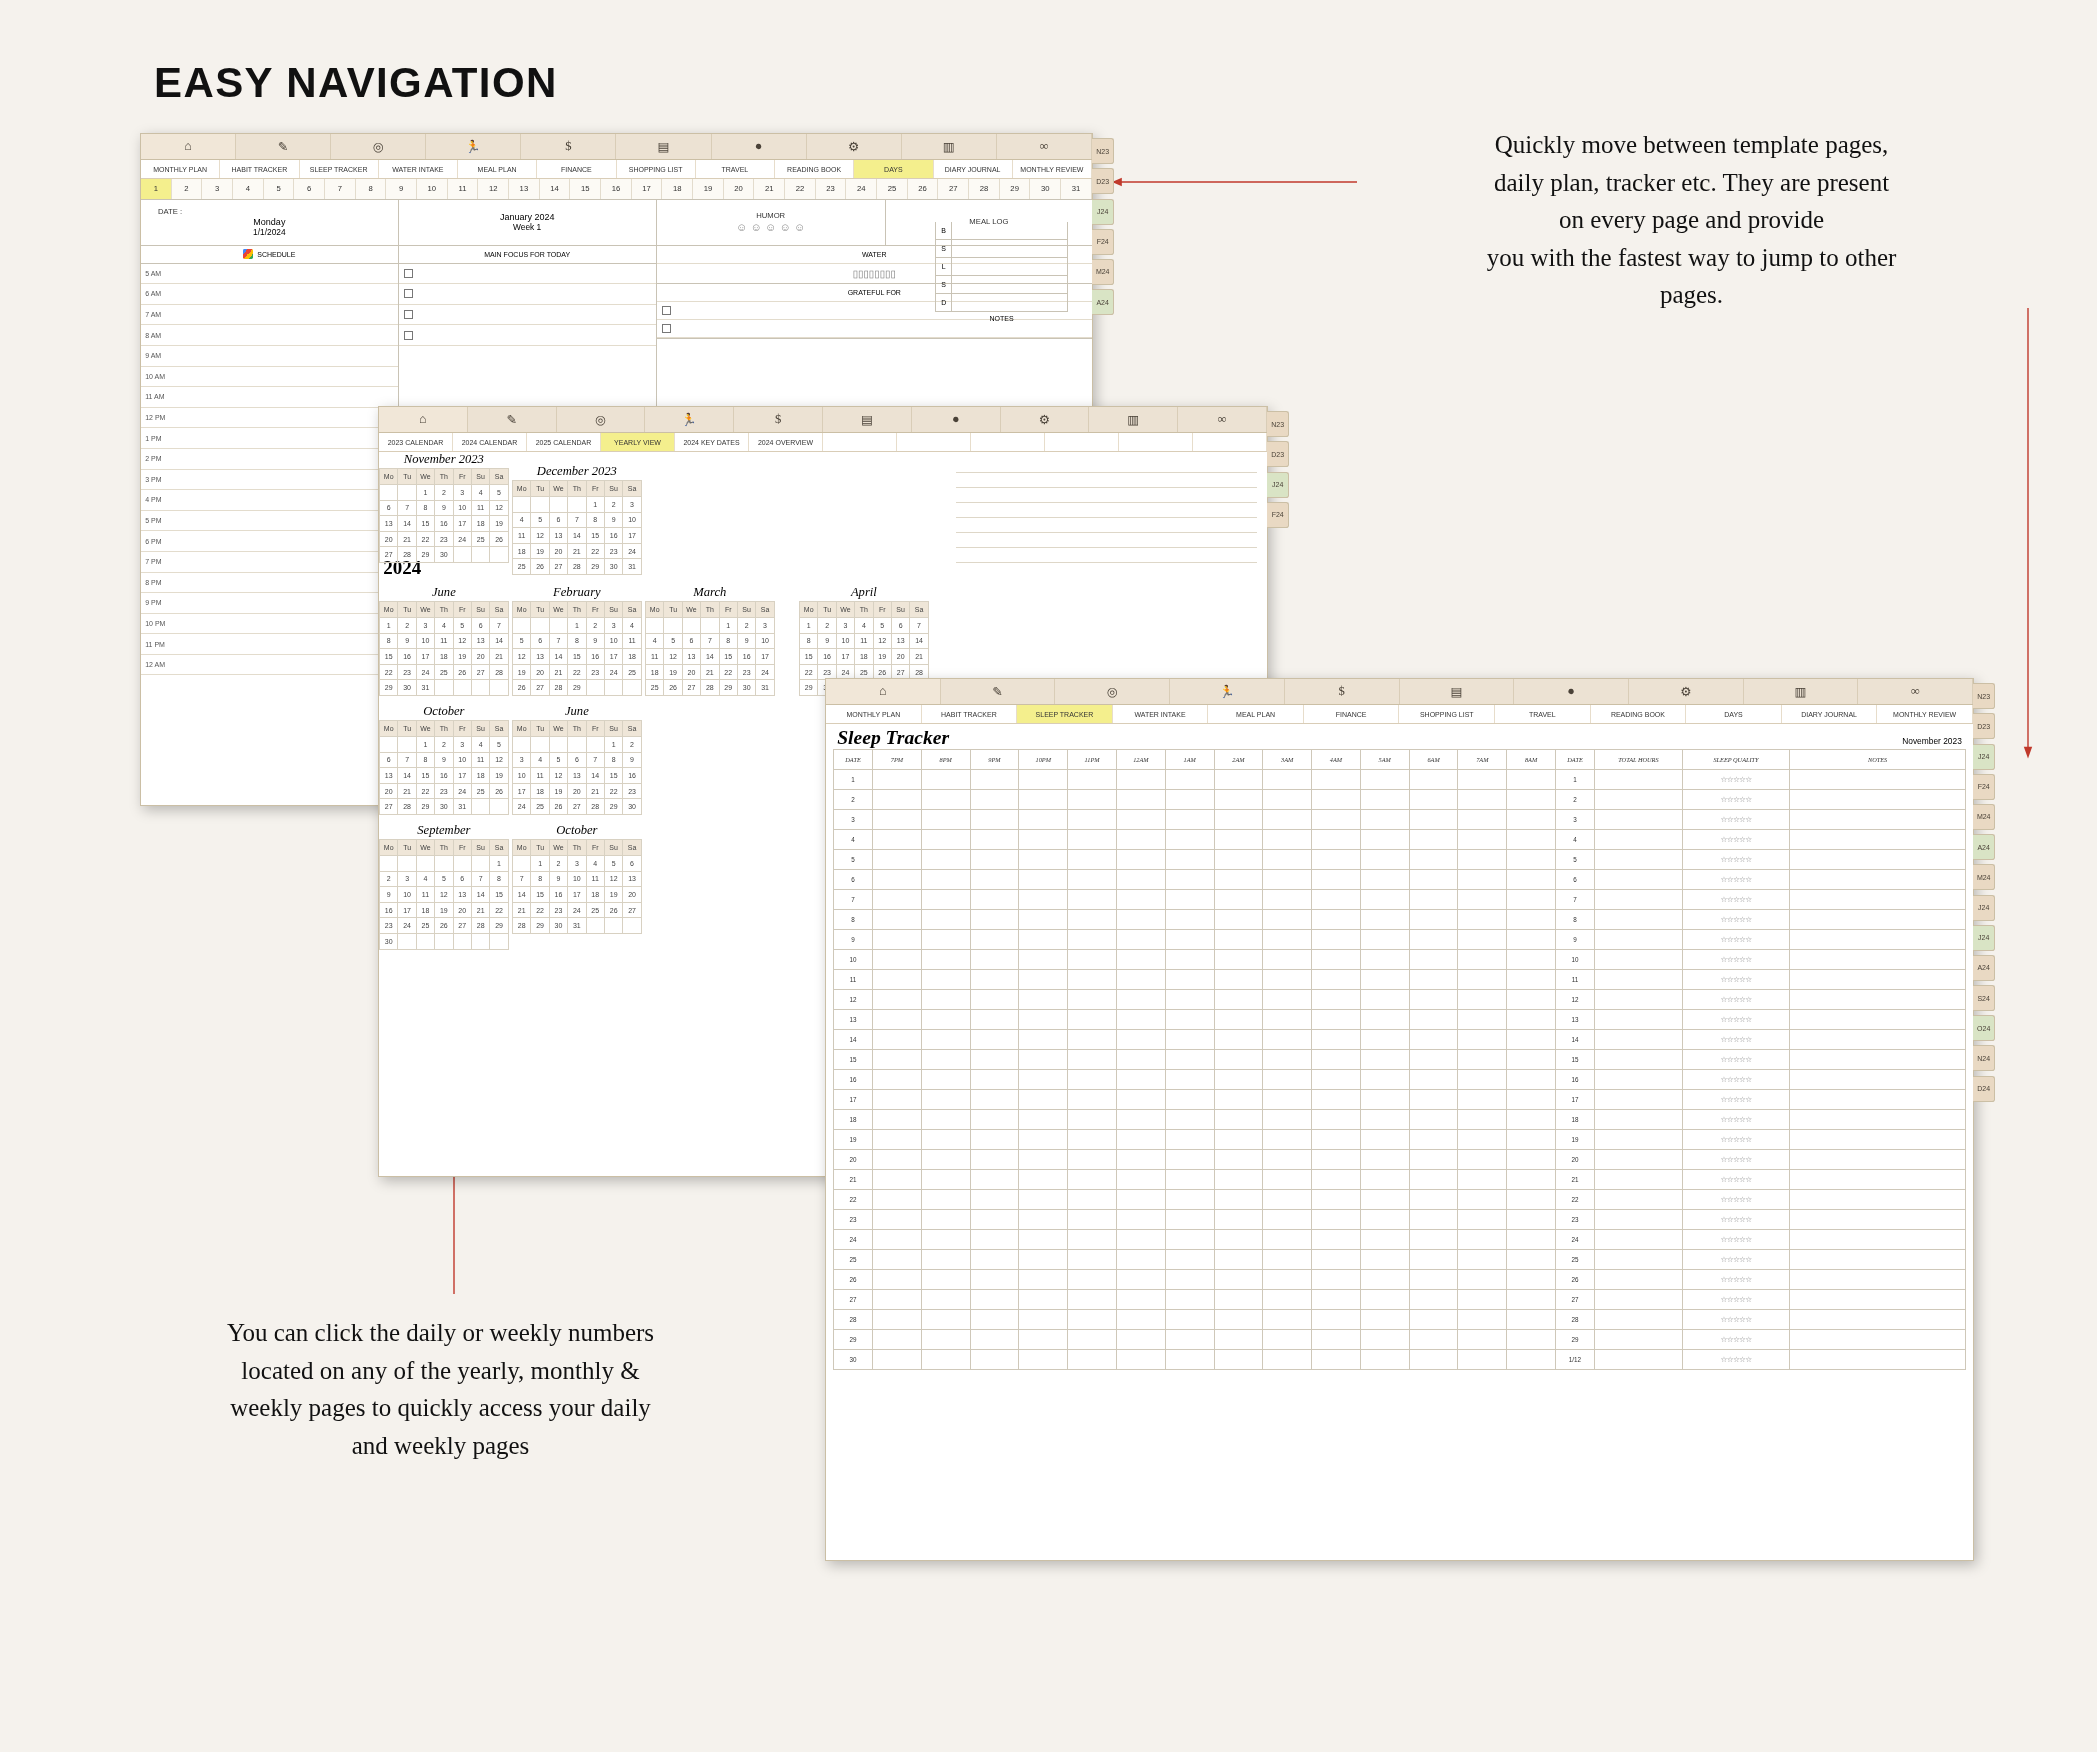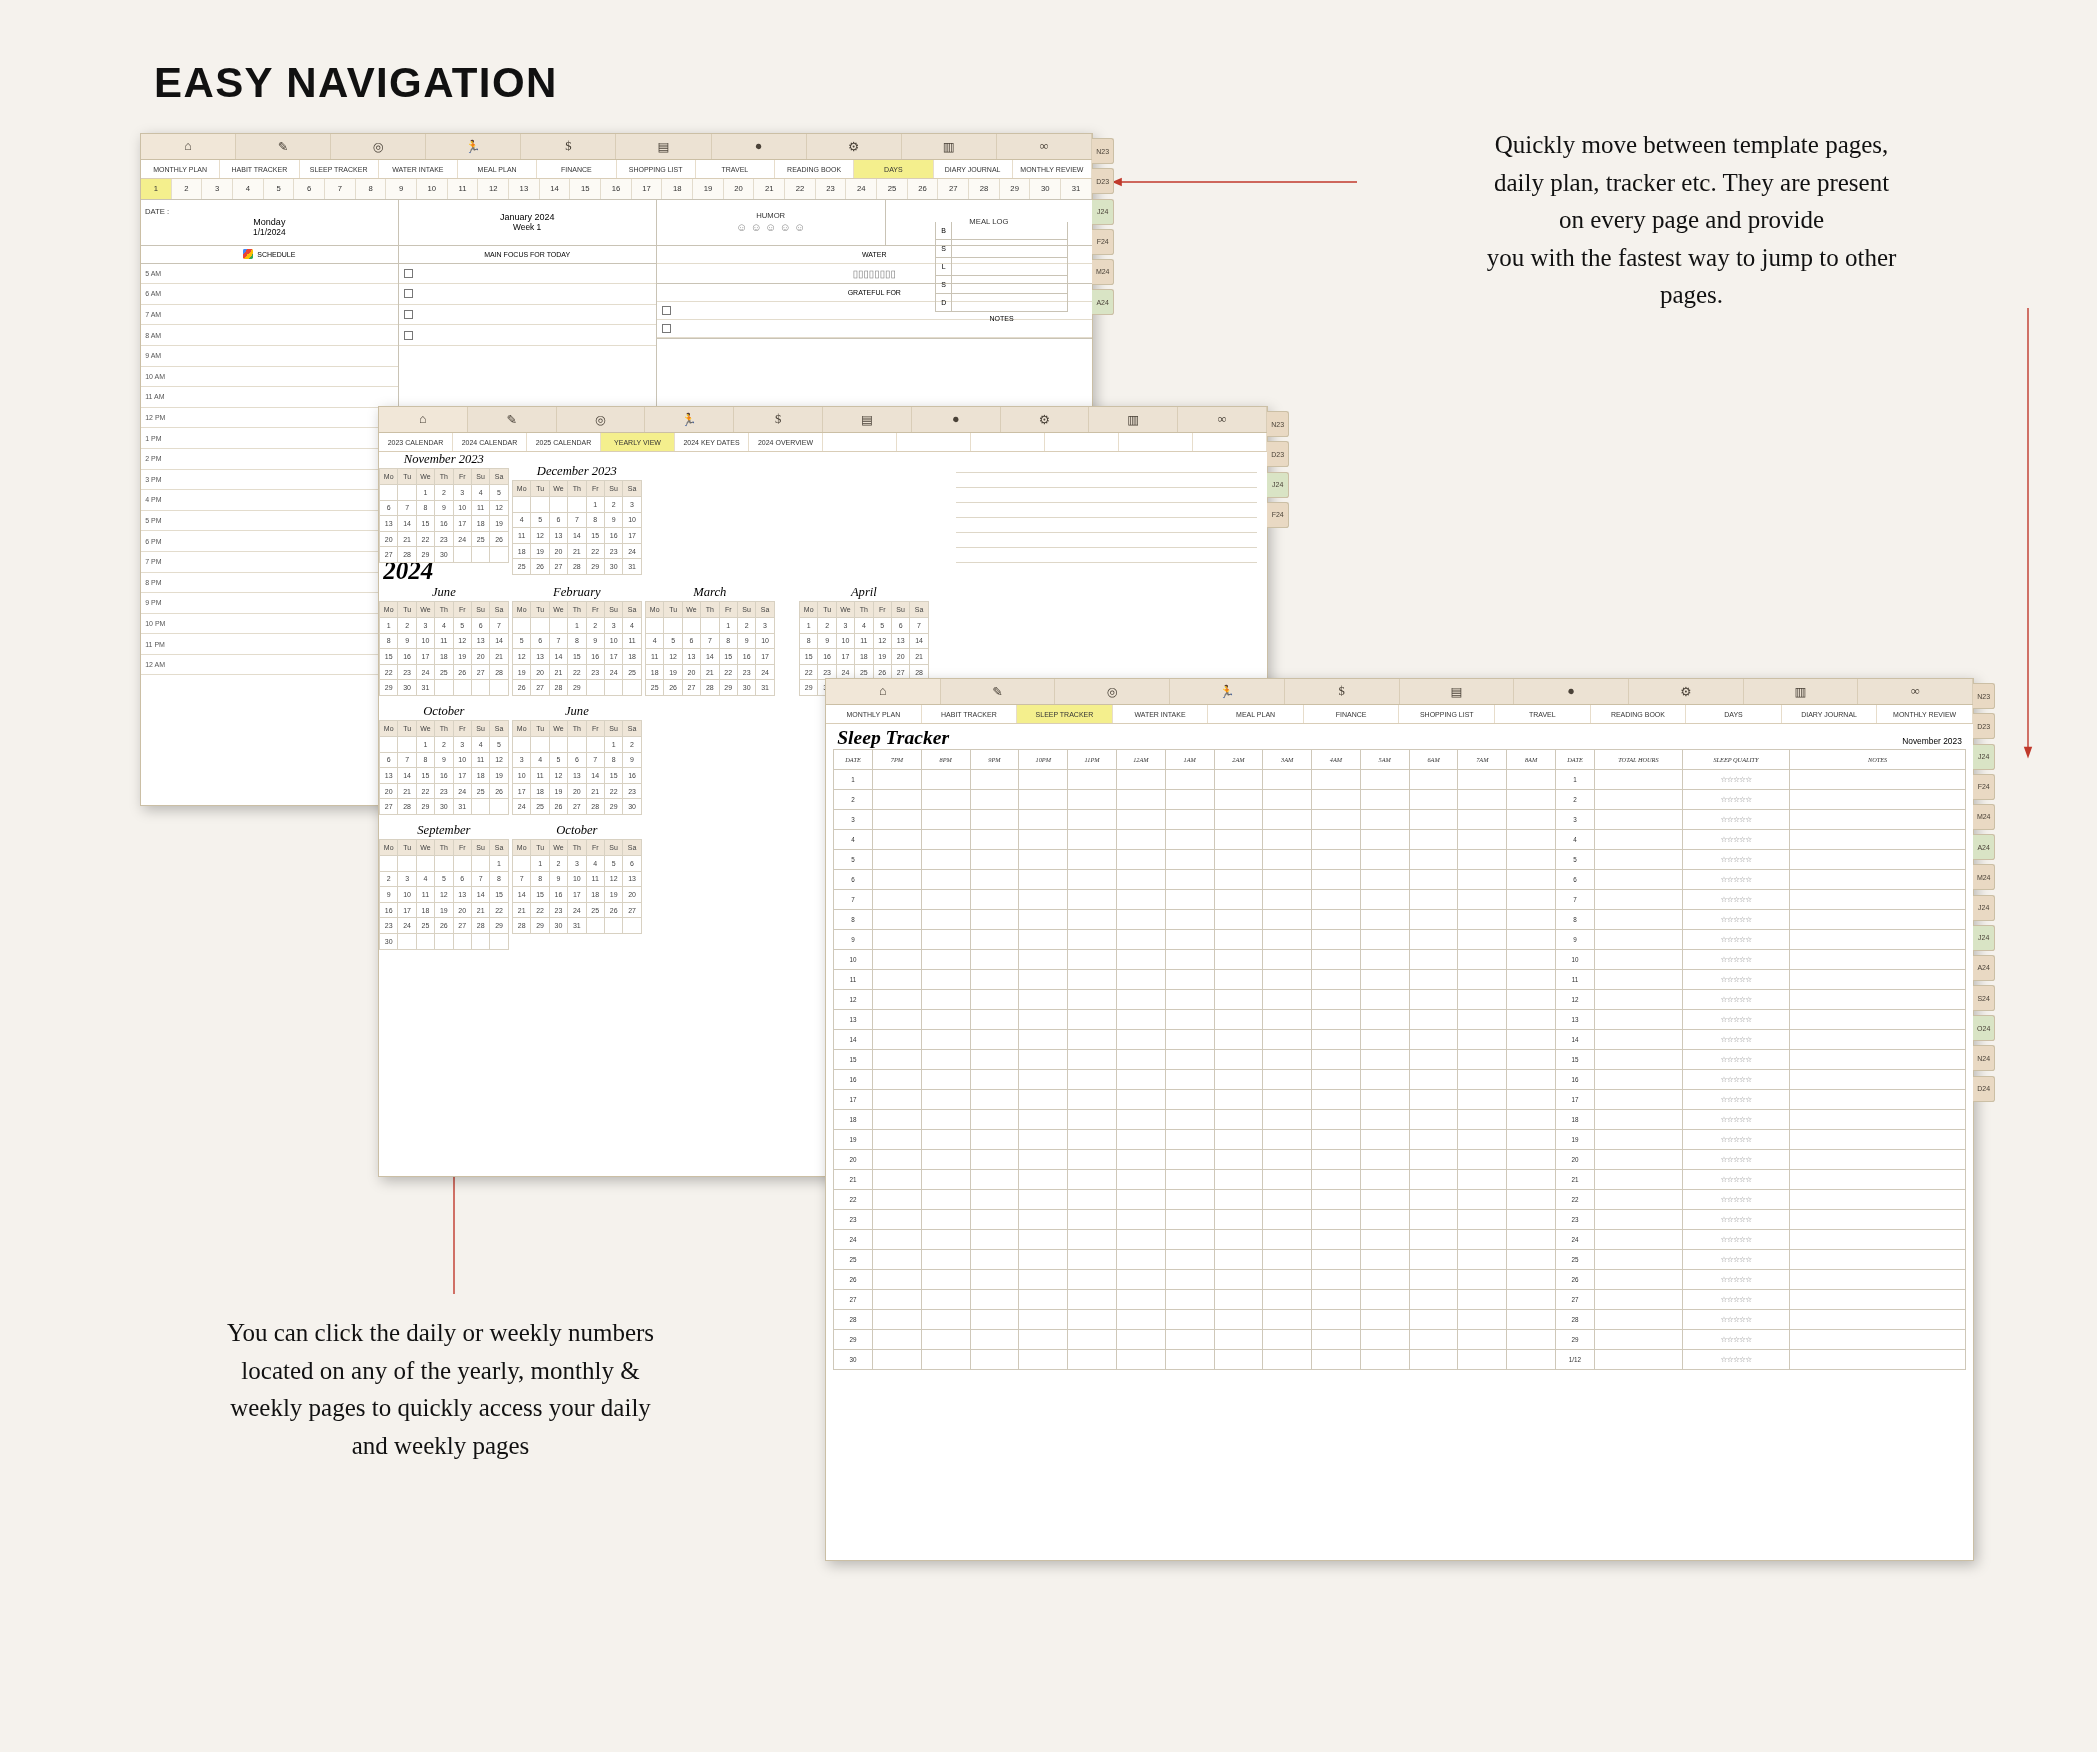--- a/index.html
+++ b/index.html
@@ -41,21 +41,21 @@
 .b1 .mealbox .mr{height:17px;border:0.7px solid #c9c3b5;border-top:none;display:flex;font-size:7px;font-family:Arial,sans-serif}
 .b1 .mealbox .mr span:first-child{width:15.4px;border-right:0.7px solid #c9c3b5;display:flex;align-items:center;justify-content:center}
 .b1 .notesh{font-size:7px;font-family:Arial,sans-serif;text-align:center;margin-top:2.8px}
 
 .b2 .content{padding:4.2px 8.4px;height:calc(100% - 25px - 18px);overflow:hidden;position:relative}
 .b2 .cal{position:absolute}
 .b2 .calh{font-style:italic;font-family:Georgia,serif;font-size:12.6px;text-align:center;margin-bottom:1.4px}
 .b2 table{border-collapse:collapse;font-size:7px;font-family:Arial,sans-serif;color:#444}
 .b2 td,.b2 th{border:0.7px solid #d8d1c2;width:15.4px;height:12.6px;text-align:center}
 .b2 th{background:#efe6d8;font-weight:normal}
-.b2 .year{position:absolute;font-style:italic;font-family:Georgia,serif;font-size:25px;font-weight:bold}
+.b2 .year{position:absolute;font-family:Georgia,serif;font-size:19px;font-weight:bold}
 .b2 .noteslines{position:absolute;right:9.8px;top:5.6px;width:301px}
 .b2 .noteslines .nl{height:14px;border-bottom:0.7px solid #ded7c8}
 
 .b3 .content{padding:1.4px 7px 4.2px 7px;height:calc(100% - 25px - 18px);display:flex;flex-direction:column}
 .b3 .titlebar{display:flex;align-items:baseline;justify-content:space-between;padding:1.4px 4.2px 0 4.2px}
 .b3 .tt{font-style:italic;font-family:Georgia,serif;font-size:19.6px;font-weight:bold}
 .b3 .tm{font-family:Arial,sans-serif;font-size:8.4px}
 .b3 table{border-collapse:collapse;width:100%;font-size:6.3px;font-family:Arial,sans-serif;color:#333;table-layout:fixed}
 .b3 th,.b3 td{border:0.7px solid #cfc8b9;height:17px;text-align:center;overflow:hidden}
 .b3 th{font-style:italic;font-weight:normal;font-family:Georgia,serif}
@@ -139,21 +139,21 @@
       <div class="d">25</div>
       <div class="d">26</div>
       <div class="d">27</div>
       <div class="d">28</div>
       <div class="d">29</div>
       <div class="d">30</div>
       <div class="d">31</div>
     </div>
   <div class="headrow">
     <div class="cell" style="width:27%">
-      <div class="lbl" style="align-self:flex-start;padding-left:4px">DATE :</div>
+      <div class="lbl" style="align-self:flex-start;padding-left:17px">DATE :</div>
       <div style="font-size:9px">Monday</div>
       <div style="font-size:8.4px">1/1/2024</div>
     </div>
     <div class="cell" style="width:27%">
       <div style="font-size:9px">January 2024</div>
       <div style="font-size:8.4px">Week 1</div>
     </div>
     <div class="cell" style="width:24%">
       <div class="lbl">HUMOR</div>
       <div style="font-size:11.2px;color:#888">☺ ☺ ☺ ☺ ☺</div>

